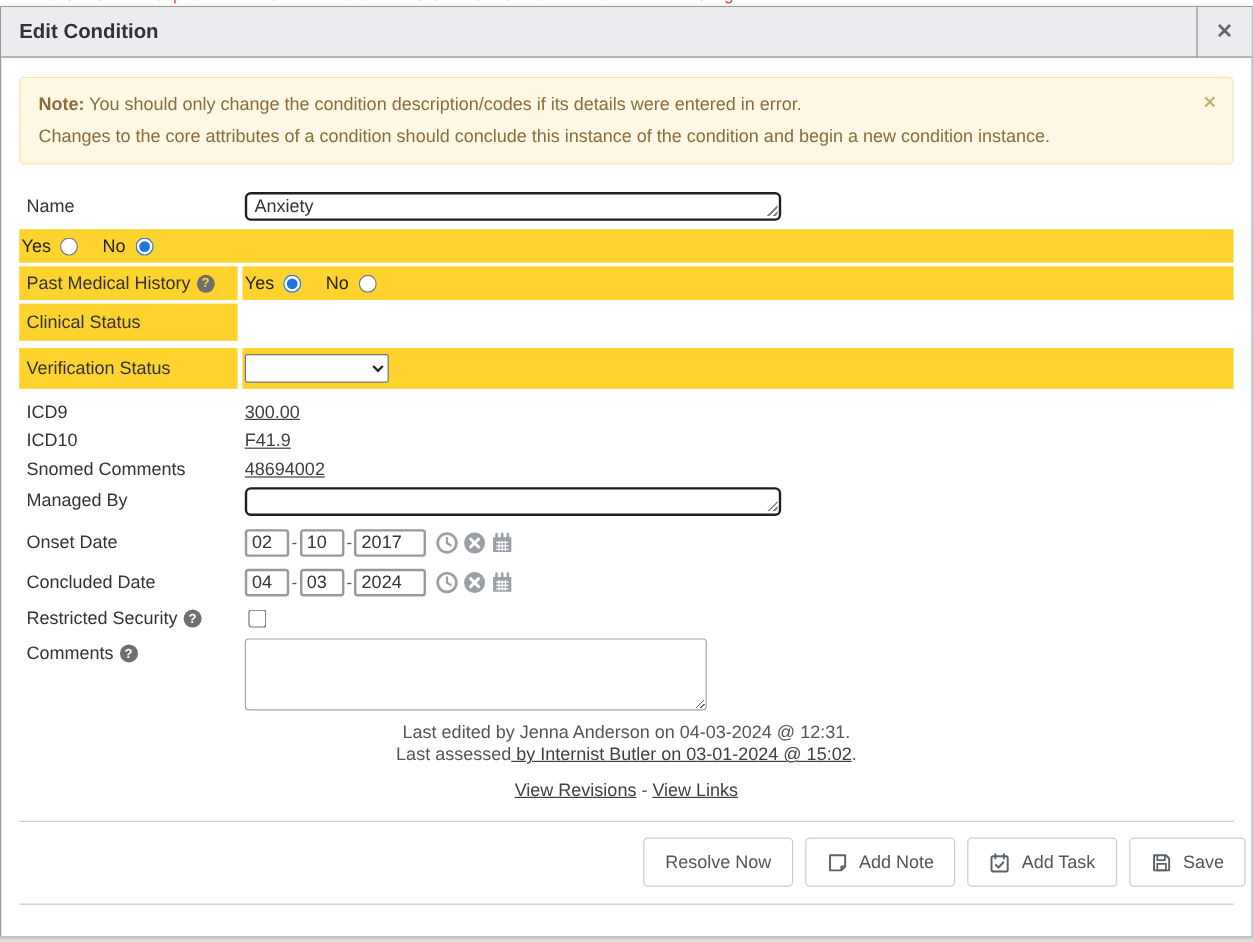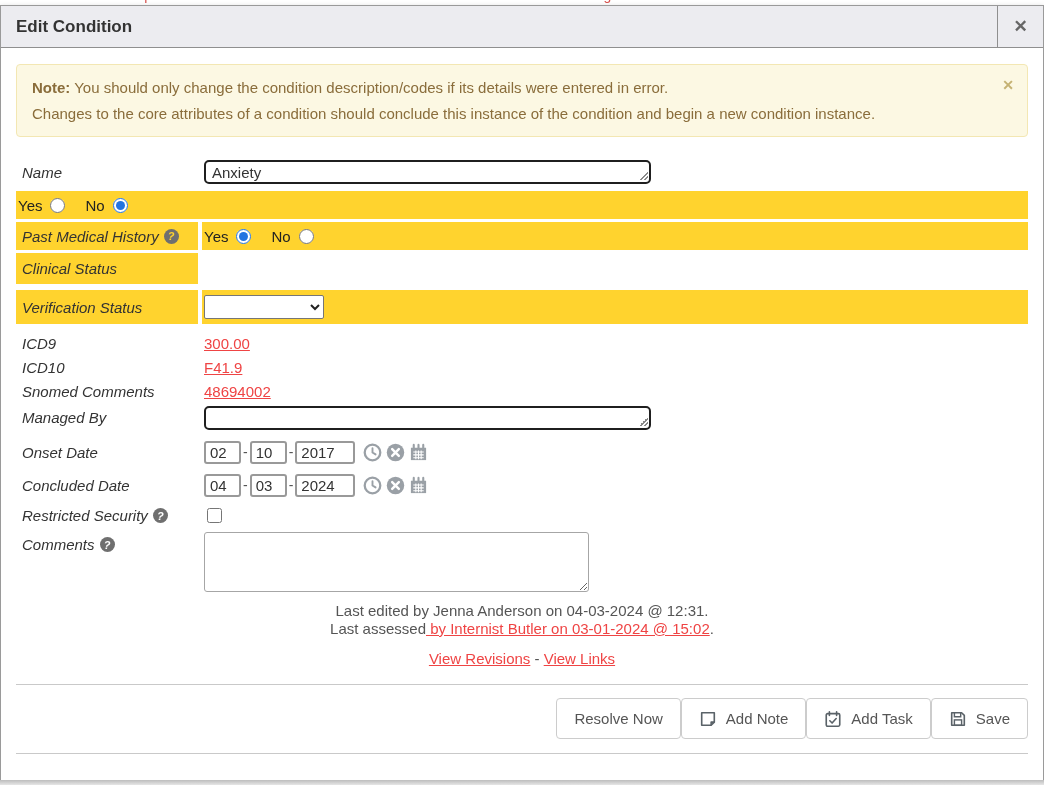--- a/index.html
+++ b/index.html
@@ -49,21 +49,21 @@
   .note b { font-weight:bold; }
   .note-close {
     position:absolute; top:9px; right:13px; color:#c5b273; font-weight:bold;
     font-size:14px; cursor:pointer;
   }
   
   .form { margin:0 15px; }
   .row { display:flex; align-items:center; margin-bottom:3px; }
   .label-cell {
     width:182px; flex:none; font-size:15px; color:#333; padding-left:6px;
-    align-self:stretch; display:flex; align-items:center; margin-right:4px;font-style:italic;
+    align-self:stretch; display:flex; align-items:center; margin-right:4px;
   }
   .value-cell { flex:1; display:flex; align-items:center; align-self:stretch; padding-left:2px; }
   .hl .label-cell, .hl .value-cell { background:#ffd32e; }
   .row-name { height:34px; margin-bottom:2px; }
   .row-radio { height:28px; }
   .row-select { height:31px; margin-bottom:6px; }
   .row-select2 { height:34px; margin-bottom:7px; }
   .row-code { height:24px; margin-bottom:0; }
   .row-managed { height:29px; margin-bottom:5px; }
   .row-date { height:30px; }
@@ -90,42 +90,42 @@
   .radio-group { display:flex; align-items:center; font-size:15px; color:#222; gap:6px; }
   .radio-group input[type=radio] {
     width:15px; height:15px; accent-color:#2374e1; margin:0 14px 0 2px; cursor:pointer;
   }
   select {
     font-family:"Liberation Sans",sans-serif; font-size:14px; color:#222;
     height:24px; border:1px solid #767676; border-radius:2px; background:#fff; padding:0 2px;
   }
   .sel-clinical { width:115px; }
   .sel-verify { width:120px; }
-  a.code-link, a.meta-link { color:#ef4444; text-decoration:underline; font-size:15px; }
+  a.code-link, a.meta-link { color:#404040; text-decoration:underline; font-size:15px; }
   .date-seg {
     height:23px; border:2px solid #999; border-radius:3px; text-align:left;
     font-family:"Liberation Sans",sans-serif; font-size:15px; color:#333; padding:0 4px; outline:none;
   }
   .seg-2 { width:37px; } .seg-4 { width:60px; }
   .date-dash { color:#555; margin:0 2px; font-size:14px; }
   .date-icons { display:flex; align-items:center; gap:4px; margin-left:8px; }
   .date-icons svg { display:block; cursor:pointer; }
   input[type=checkbox] {
     width:15px; height:15px; margin-left:3px; accent-color:#2374e1; cursor:pointer;
   }
   .comments-box {
     width:385px; height:60px; border:1px solid #a6a6a6; border-radius:3px; resize:both;
     font-family:"Liberation Sans",sans-serif; font-size:14px; padding:4px 6px; outline:none;
   }
   
   .meta { text-align:center; color:#555; font-size:15px; margin-top:10px; line-height:1.2; }
   .meta-links { margin-top:12px; }
   
   .divider { border-top:1px solid #c9c9c9; margin:16px 15px 0 15px; }
-  .footer { display:flex; justify-content:flex-end; padding:13px 15px 0 15px; }
+  .footer { display:flex; justify-content:flex-end; gap:10px; padding:13px 5px 0 15px; }
   .btn {
     display:inline-flex; align-items:center; gap:9px;
     background:#fff; border:1px solid #ccc; border-radius:4px;
     font-family:"Liberation Sans",sans-serif; font-size:15px; color:#555;
     padding:0 17px; height:41px; cursor:pointer;
   }
   .btn svg { display:block; }
   .divider2 { border-top:1px solid #c9c9c9; margin:14px 15px 0 15px; }
 </style>
 </head>

